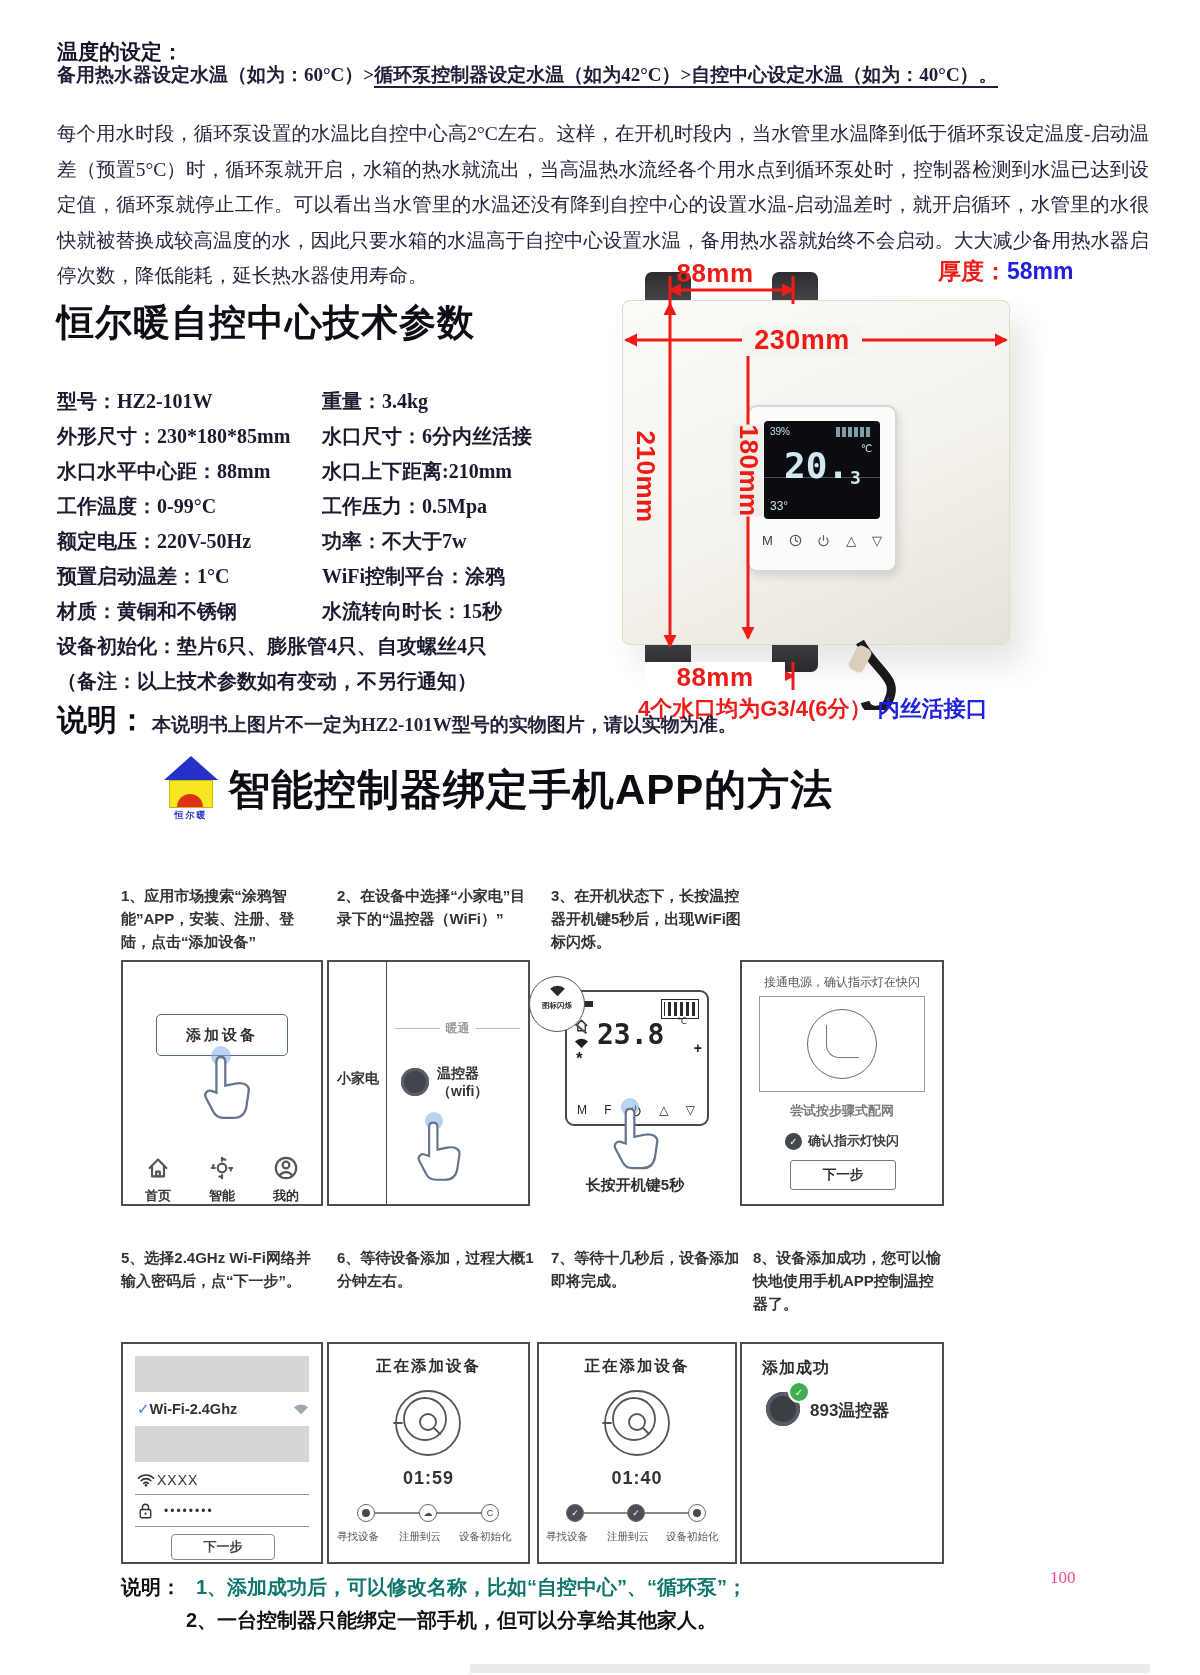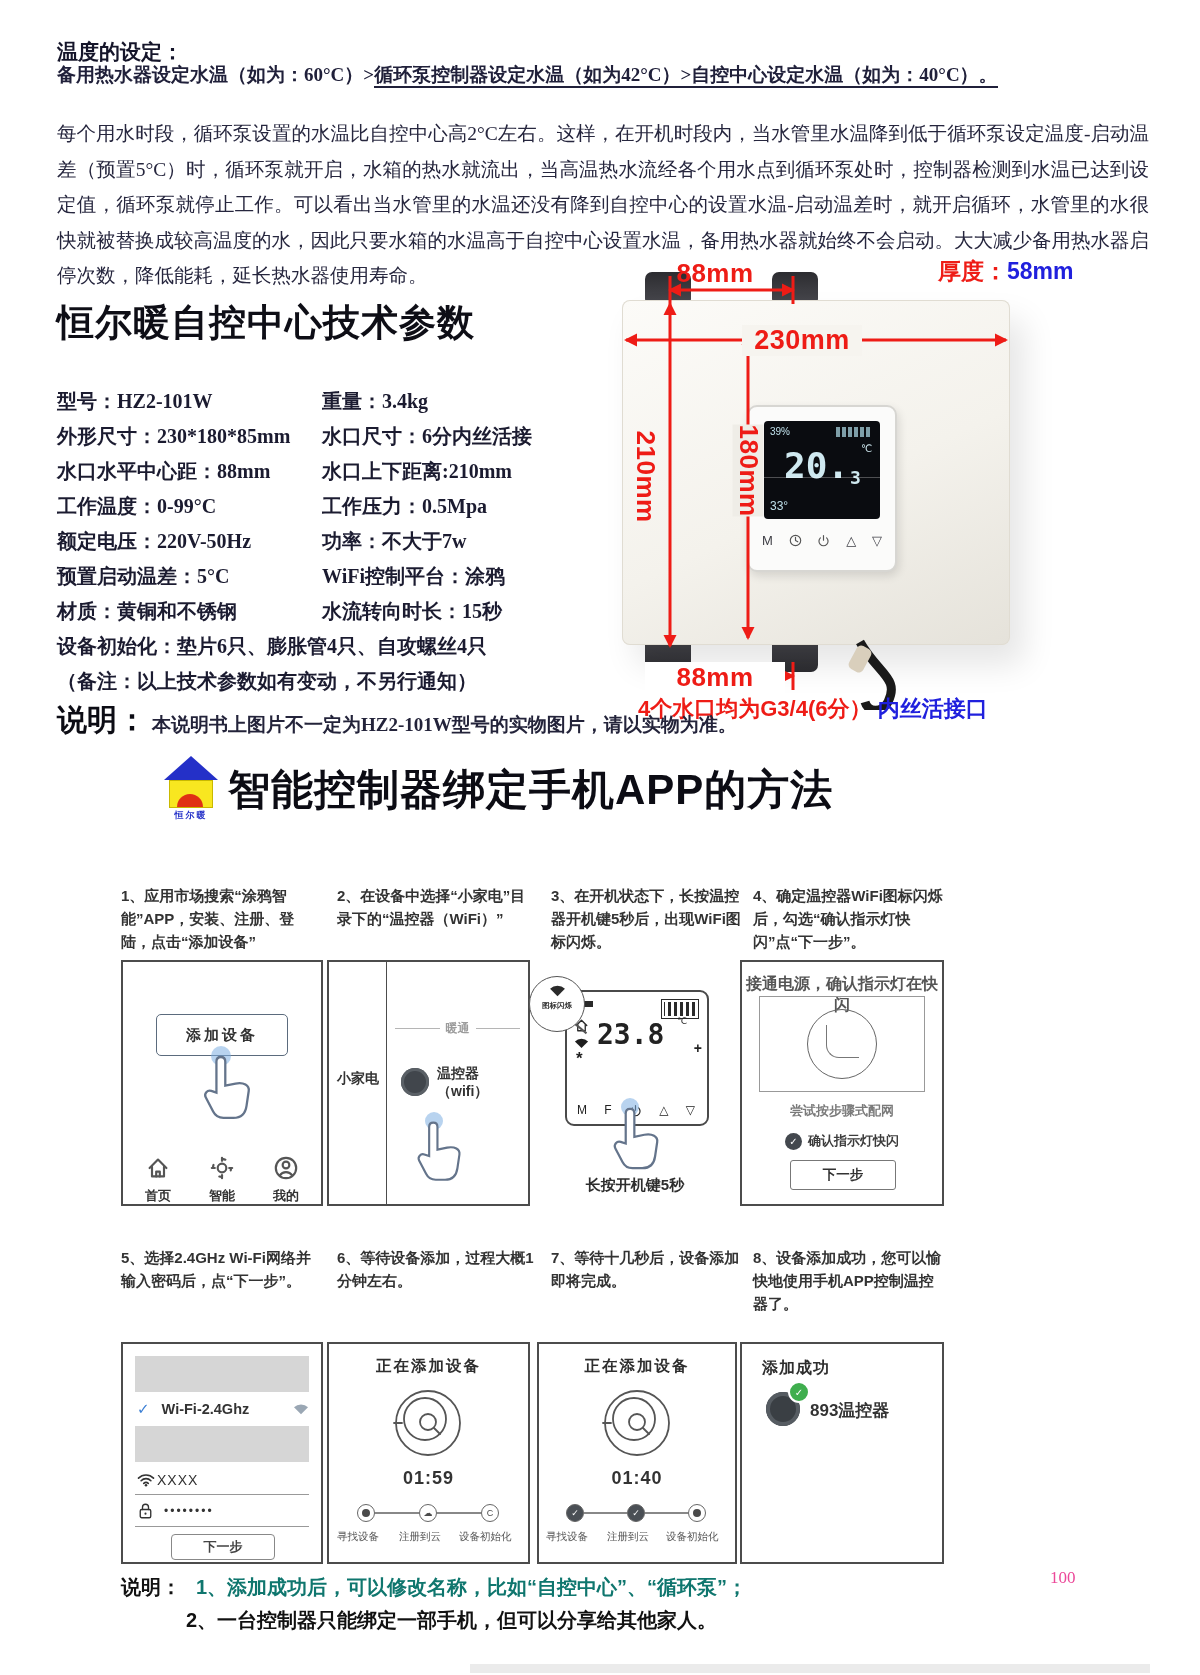--- a/index.html
+++ b/index.html
@@ -39,21 +39,21 @@
   <div class="abs serif" style="left:57px;top:116px;width:1092px;font-size:19.5px;line-height:35.5px;color:#26263e;text-align:justify">每个用水时段，循环泵设置的水温比自控中心高2°C左右。这样，在开机时段内，当水管里水温降到低于循环泵设定温度-启动温差（预置5°C）时，循环泵就开启，水箱的热水就流出，当高温热水流经各个用水点到循环泵处时，控制器检测到水温已达到设定值，循环泵就停止工作。可以看出当水管里的水温还没有降到自控中心的设置水温-启动温差时，就开启循环，水管里的水很快就被替换成较高温度的水，因此只要水箱的水温高于自控中心设置水温，备用热水器就始终不会启动。大大减少备用热水器启停次数，降低能耗，延长热水器使用寿命。</div>
 
   <div class="abs" style="left:57px;top:298px;font-size:37px;font-weight:900;color:#0e0e16;letter-spacing:1px">恒尔暖自控中心技术参数</div>
 
   <div class="abs serif" style="left:57px;top:388px;width:530px">
     <div class="srow"><span class="sl">型号：HZ2-101W</span><span>重量：3.4kg</span></div>
     <div class="srow"><span class="sl">外形尺寸：230*180*85mm</span><span>水口尺寸：6分内丝活接</span></div>
     <div class="srow"><span class="sl">水口水平中心距：88mm</span><span>水口上下距离:210mm</span></div>
     <div class="srow"><span class="sl">工作温度：0-99°C</span><span>工作压力：0.5Mpa</span></div>
     <div class="srow"><span class="sl">额定电压：220V-50Hz</span><span>功率：不大于7w</span></div>
-    <div class="srow"><span class="sl">预置启动温差：5°C</span><span>WiFi控制平台：涂鸦</span></div>
+    <div class="srow"><span class="sl">预置启动温差：1°C</span><span>WiFi控制平台：涂鸦</span></div>
     <div class="srow"><span class="sl">材质：黄铜和不锈钢</span><span>水流转向时长：15秒</span></div>
     <div class="srow" style="width:600px">设备初始化：垫片6只、膨胀管4只、自攻螺丝4只</div>
     <div class="srow" style="width:600px;font-weight:700">（备注：以上技术参数如有变动，不另行通知）</div>
   </div>
 
   <div class="abs" style="left:645px;top:272px;width:46px;height:34px;background:linear-gradient(180deg,#2c2c30,#4a4a50);border-radius:7px"></div>
   <div class="abs" style="left:772px;top:272px;width:46px;height:34px;background:linear-gradient(180deg,#2c2c30,#4a4a50);border-radius:7px"></div>
   <div class="abs" style="left:645px;top:638px;width:46px;height:34px;background:linear-gradient(0deg,#2c2c30,#46464c);border-radius:7px"></div>
   <div class="abs" style="left:772px;top:638px;width:46px;height:34px;background:linear-gradient(0deg,#2c2c30,#46464c);border-radius:7px"></div>
 
@@ -127,21 +127,20 @@
     <div style="width:42px;height:26px;margin:0 auto;background:#f8e720;position:relative;border:1px solid #c9b900">
       <div style="position:absolute;left:7px;bottom:0;width:26px;height:13px;background:#e03014;border-radius:13px 13px 0 0"></div>
     </div>
     <div style="font-size:9px;color:#2430c8;font-weight:700;letter-spacing:2px;margin-top:1px">恒尔暖</div>
   </div>
   <div class="abs" style="left:228px;top:762px;font-size:42px;font-weight:900;color:#0c0c14;letter-spacing:1px">智能控制器绑定手机APP的方法</div>
 
   <div class="steptxt" style="left:121px;top:884px;width:200px">1、应用市场搜索“涂鸦智能”APP，安装、注册、登陆，点击“添加设备”</div>
   <div class="steptxt" style="left:337px;top:884px;width:198px">2、在设备中选择“小家电”目录下的“温控器（WiFi）”</div>
   <div class="steptxt" style="left:551px;top:884px;width:190px">3、在开机状态下，长按温控器开机键5秒后，出现WiFi图标闪烁。</div>
-  <div class="steptxt" style="left:753px;top:884px;width:192px">4、确定温控器WiFi图标闪烁后，勾选“确认指示灯快闪”点“下一步”。</div>
 
   <div class="panel" style="left:121px;top:960px;width:198px;height:242px">
     <div class="abs ctr" style="left:33px;top:52px;width:130px;height:40px;line-height:40px;border:1.5px solid #5b6b7d;border-radius:5px;font-size:15px;letter-spacing:3px;color:#333;font-weight:600">添加设备</div>
     <div class="hl" style="left:88px;top:84px;width:20px;height:20px"></div>
     <svg class="abs" style="left:76px;top:90px" width="58" height="80" viewBox="0 0 40 56">
       <path d="M15 3.5c1.9 0 3.1 1.3 3.1 3.3v16.8l7.2-1.5c5.6-1.1 9.8 1.2 9.2 5.2l-1.5 10.2c-.7 5.1-3.8 8.6-9.2 8.6h-7c-3.3 0-5.8-1.6-7.2-4.4l-5.2-10c-1.3-2.6 1.1-5.4 3.9-4.5l3.6 1.2V6.8c0-2 1.2-3.3 3.1-3.3z" fill="#fff" stroke="#64748b" stroke-width="1.6"></path>
     </svg>
     <div class="navitem" style="left:4px;top:194px">
       <svg width="24" height="24" viewBox="0 0 20 20">
           <path class="sv" d="M3 10L10 3l7 7"></path>
@@ -226,21 +225,21 @@
     </div>
     <div class="abs" style="left:32px;top:66px;width:20px;height:1.5px;background:#555;transform:rotate(40deg)"></div>
     <div class="hl" style="left:84px;top:138px;width:18px;height:18px"></div>
     <svg class="abs" style="left:72px;top:144px" width="56" height="78" viewBox="0 0 40 56">
       <path d="M15 3.5c1.9 0 3.1 1.3 3.1 3.3v16.8l7.2-1.5c5.6-1.1 9.8 1.2 9.2 5.2l-1.5 10.2c-.7 5.1-3.8 8.6-9.2 8.6h-7c-3.3 0-5.8-1.6-7.2-4.4l-5.2-10c-1.3-2.6 1.1-5.4 3.9-4.5l3.6 1.2V6.8c0-2 1.2-3.3 3.1-3.3z" fill="#fff" stroke="#64748b" stroke-width="1.6"></path>
     </svg>
     <div class="abs ctr" style="left:0;top:216px;width:100%;font-size:15px;font-weight:700;color:#2e2e2e">长按开机键5秒</div>
   </div>
 
   <div class="panel" style="left:740px;top:960px;width:200px;height:242px">
-    <div class="abs ctr" style="left:0;top:12px;width:100%;font-size:16px;color:#555;font-weight:700">接通电源，确认指示灯在快闪</div>
+    <div class="abs ctr" style="left:0;top:12px;width:100%;font-size:12px;color:#555;font-weight:400">接通电源，确认指示灯在快闪</div>
     <div class="abs" style="left:17px;top:34px;width:164px;height:94px;border:1px solid #999">
       <div class="abs" style="left:47px;top:12px;width:68px;height:68px;border:1.5px solid #666;border-radius:50%"></div>
       <div class="abs" style="left:66px;top:28px;width:32px;height:32px;border-left:1.5px solid #777;border-bottom:1.5px solid #777;border-bottom-left-radius:13px"></div>
     </div>
     <div class="abs ctr" style="left:0;top:140px;width:100%;font-size:13px;color:#7a7a7a;font-weight:700">尝试按步骤式配网</div>
     <div class="abs" style="left:0;top:170px;width:100%;display:flex;justify-content:center;align-items:center;gap:6px">
       <span style="width:17px;height:17px;border-radius:50%;background:#43484e;color:#fff;font-size:10px;display:inline-flex;align-items:center;justify-content:center">✓</span>
       <span style="font-size:13px;color:#3c3c3c;font-weight:600">确认指示灯快闪</span>
     </div>
     <div class="abs ctr" style="left:48px;top:198px;width:104px;height:28px;line-height:28px;border:1.5px solid #777;border-radius:3px;font-size:13.5px;color:#333;font-weight:600">下一步</div>
@@ -248,21 +247,21 @@
 
   <div class="steptxt" style="left:121px;top:1246px;width:200px">5、选择2.4GHz Wi-Fi网络并输入密码后，点“下一步”。</div>
   <div class="steptxt" style="left:337px;top:1246px;width:198px">6、等待设备添加，过程大概1分钟左右。</div>
   <div class="steptxt" style="left:551px;top:1246px;width:190px">7、等待十几秒后，设备添加即将完成。</div>
   <div class="steptxt" style="left:753px;top:1246px;width:192px">8、设备添加成功，您可以愉快地使用手机APP控制温控器了。</div>
 
   <div class="panel" style="left:121px;top:1342px;width:198px;height:218px">
     <div class="abs" style="left:12px;top:12px;width:174px;height:36px;background:#d6d6d6"></div>
     <div class="abs" style="left:14px;top:56px;width:172px;display:flex;align-items:center">
       <span style="color:#3b7fd4;font-size:15px;font-weight:700">✓</span>
-      <span style="font-size:14.5px;color:#333;margin-left:12px;font-weight:600">Wi-Fi-2.4Ghz</span>
+      <span style="font-size:14.5px;color:#333;margin-left:0;font-weight:600">Wi-Fi-2.4Ghz</span>
       <svg style="margin-left:auto;color:#9aa7b4" width="16" height="12" viewBox="0 0 24 18">
           <path class="wifif" d="M12 17L1.5 6.5A15 15 0 0 1 22.5 6.5Z"></path>
         </svg>
     </div>
     <div class="abs" style="left:12px;top:82px;width:174px;height:36px;background:#d6d6d6"></div>
     <div class="abs" style="left:14px;top:128px;width:172px;display:flex;align-items:center;gap:2px">
       <svg width="18" height="14" viewBox="0 0 24 18">
           <path class="sv" style="stroke:#333;stroke-width:2.2" d="M2 6.5a14 14 0 0 1 20 0"></path>
           <path class="sv" style="stroke:#333;stroke-width:2.2" d="M5.5 10a9 9 0 0 1 13 0"></path>
           <path class="sv" style="stroke:#333;stroke-width:2.2" d="M9 13.5a4.5 4.5 0 0 1 6 0"></path>

